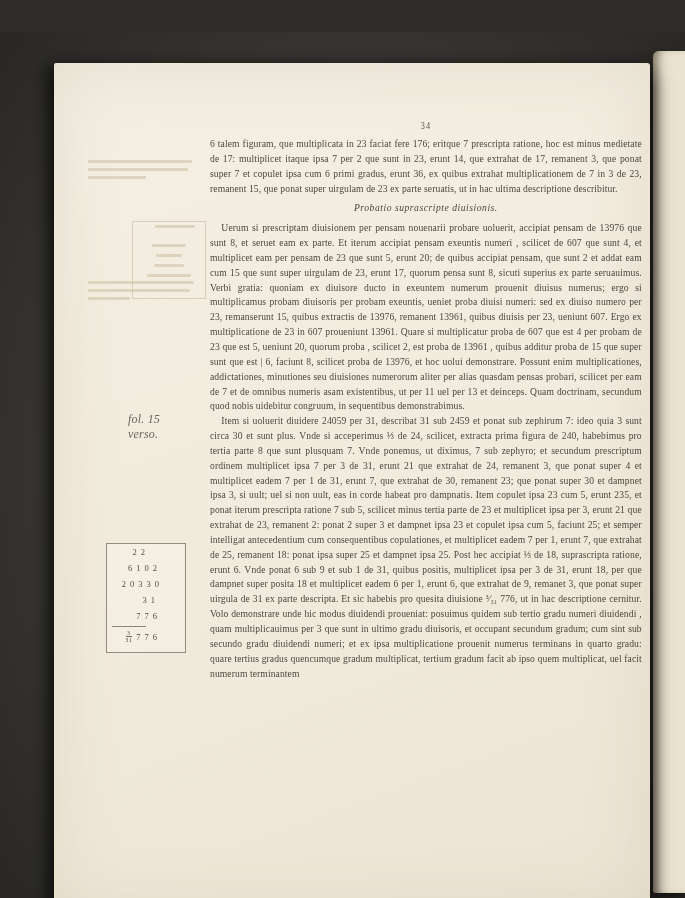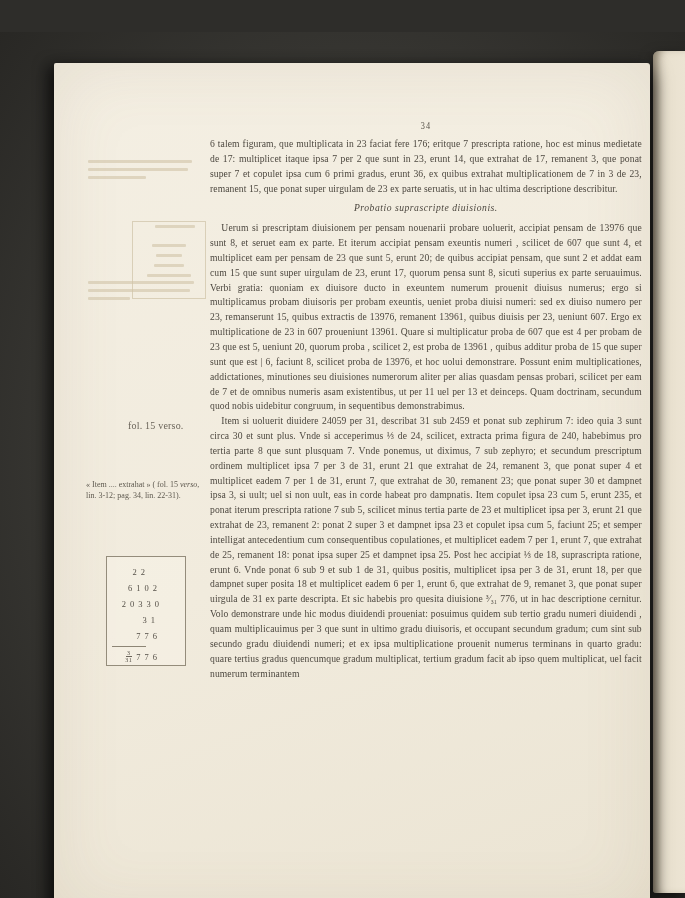--- a/index.html
+++ b/index.html
@@ -31,33 +31,33 @@
     font-size:11px;line-height:14.85px;color:#4c473f;
     text-align:justify;letter-spacing:.1px;
   }
   .pagenum{text-align:center;font-size:9.5px;line-height:12px;margin-bottom:4px;
     color:#5a554c;letter-spacing:1px;}
   .textcol p{margin:0;}
   .indent{text-indent:13px;}
   .chapter-heading{text-align:center;font-style:italic;margin:5px 0 5px;letter-spacing:.6px;}
   
   .folio-note{
-    position:absolute;left:74px;top:357px;width:64px;
-    font-size:10px;color:#6b655a;letter-spacing:.2px;
+    position:absolute;left:74px;top:349px;width:64px;
+    font-size:12px;font-style:italic;color:#6b655a;letter-spacing:.2px;
   }
   .app-note{
     position:absolute;left:32px;top:417px;width:122px;
     font-size:8px;line-height:10.8px;color:#5d584e;text-align:left;
   }
   .app-note .it{font-style:italic;}
   
   .figure-box{
-    position:absolute;left:52px;top:493px;width:80px;height:110px;
+    position:absolute;left:52px;top:480px;width:80px;height:110px;
     border:1px solid #948c7b;background:rgba(255,252,244,.25);
-    padding-top:7px;box-sizing:border-box;color:#544f47;
+    padding-top:0;box-sizing:border-box;color:#544f47;
   }
   .fig-row{font-size:8.5px;line-height:16px;letter-spacing:4px;text-align:right;}
   .r0{padding-right:36px;}
   .r1{padding-right:24px;}
   .r2{padding-right:22px;}
   .r3{padding-right:26px;}
   .r4{padding-right:24px;}
   .fig-rule{width:34px;height:1px;background:#8d8575;margin:2px 0 2px 5px;}
   .fig-result{display:flex;align-items:center;justify-content:flex-end;
     padding-right:24px;gap:4px;height:15px;}
@@ -107,21 +107,20 @@
     <div class="textcol">
       <div class="pagenum">34</div>
       <p>6 talem figuram, que multiplicata in 23 faciat fere 176; eritque 7 prescripta ratione, hoc est minus medietate de 17: multiplicet itaque ipsa 7 per 2 que sunt in 23, erunt 14, que extrahat de 17, remanent 3, que ponat super 7 et copulet ipsa cum 6 primi gradus, erunt 36, ex quibus extrahat multiplicationem de 7 in 3 de 23, remanent 15, que ponat super uirgulam de 23 ex parte seruatis, ut in hac ultima descriptione describitur.</p>
       <div class="chapter-heading">Probatio suprascripte diuisionis.</div>
       <p class="indent">Uerum si prescriptam diuisionem per pensam nouenarii probare uoluerit, accipiat pensam de 13976 que sunt 8, et seruet eam ex parte. Et iterum accipiat pensam exeuntis numeri , scilicet de 607 que sunt 4, et multiplicet eam per pensam de 23 que sunt 5, erunt 20; de quibus accipiat pensam, que sunt 2 et addat eam cum 15 que sunt super uirgulam de 23, erunt 17, quorum pensa sunt 8, sicuti superius ex parte seruauimus. Verbi gratia: quoniam ex diuisore ducto in exeuntem numerum prouenit diuisus numerus; ergo si multiplicamus probam diuisoris per probam exeuntis, ueniet proba diuisi numeri: sed ex diuiso numero per 23, remanserunt 15, quibus extractis de 13976, remanent 13961, quibus diuisis per 23, ueniunt 607. Ergo ex multiplicatione de 23 in 607 proueniunt 13961. Quare si multiplicatur proba de 607 que est 4 per probam de 23 que est 5, ueniunt 20, quorum proba , scilicet 2, est proba de 13961 , quibus additur proba de 15 que super sunt que est | 6, faciunt 8, scilicet proba de 13976, et hoc uolui demonstrare. Possunt enim multiplicationes, addictationes, minutiones seu diuisiones numerorum aliter per alias quasdam pensas probari, scilicet per eam de 7 et de omnibus numeris asam existentibus, ut per 11 uel per 13 et deinceps. Quam doctrinam, secundum quod nobis uidebitur congruum, in sequentibus demonstrabimus.</p>
       <p class="indent">Item si uoluerit diuidere 24059 per 31, describat 31 sub 2459 et ponat sub zephirum 7: ideo quia 3 sunt circa 30 et sunt plus. Vnde si acceperimus ⅓ de 24, scilicet, extracta prima figura de 240, habebimus pro tertia parte 8 que sunt plusquam 7. Vnde ponemus, ut diximus, 7 sub zephyro; et secundum prescriptum ordinem multiplicet ipsa 7 per 3 de 31, erunt 21 que extrahat de 24, remanent 3, que ponat super 4 et multiplicet eadem 7 per 1 de 31, erunt 7, que extrahat de 30, remanent 23; que ponat super 30 et dampnet ipsa 3, si uult; uel si non uult, eas in corde habeat pro dampnatis. Item copulet ipsa 23 cum 5, erunt 235, et ponat iterum prescripta ratione 7 sub 5, scilicet minus tertia parte de 23 et multiplicet ipsa per 3, erunt 21 que extrahat de 23, remanent 2: ponat 2 super 3 et dampnet ipsa 23 et copulet ipsa cum 5, faciunt 25; et semper intelligat antecedentium cum consequentibus copulationes, et multiplicet eadem 7 per 1, erunt 7, que extrahat de 25, remanent 18: ponat ipsa super 25 et dampnet ipsa 25. Post hec accipiat ⅓ de 18, suprascripta ratione, erunt 6. Vnde ponat 6 sub 9 et sub 1 de 31, quibus positis, multiplicet ipsa per 3 de 31, erunt 18, per que dampnet super posita 18 et multiplicet eadem 6 per 1, erunt 6, que extrahat de 9, remanet 3, que ponat super uirgula de 31 ex parte descripta. Et sic habebis pro quesita diuisione ³⁄₃₁ 776, ut in hac descriptione cernitur. Volo demonstrare unde hic modus diuidendi proueniat: posuimus quidem sub tertio gradu numeri diuidendi , quam multiplicauimus per 3 que sunt in ultimo gradu diuisoris, et occupant secundum gradum; cum sint sub secundo gradu diuidendi numeri; et ex ipsa multiplicatione prouenit numerus terminans in quarto gradu: quare tertius gradus quencumque gradum multiplicat, tertium gradum facit ab ipso quem multiplicat, uel facit numerum terminantem</p>
     </div>
 
     <div class="folio-note">fol. 15 verso.</div>
 
-    <div class="app-note"><span>« Item .... extrahat » ( fol. 15 </span><span class="it">verso</span><span>, lin. 3-12; pag. 34, lin. 22-31).</span></div>
 
     <div class="figure-box">
       <div class="fig-row r0">22</div>
       <div class="fig-row r1">6102</div>
       <div class="fig-row r2">20330</div>
       <div class="fig-row r3">31</div>
       <div class="fig-row r4">776</div>
       <div class="fig-rule"></div>
       <div class="fig-result">
         <span class="frac">

